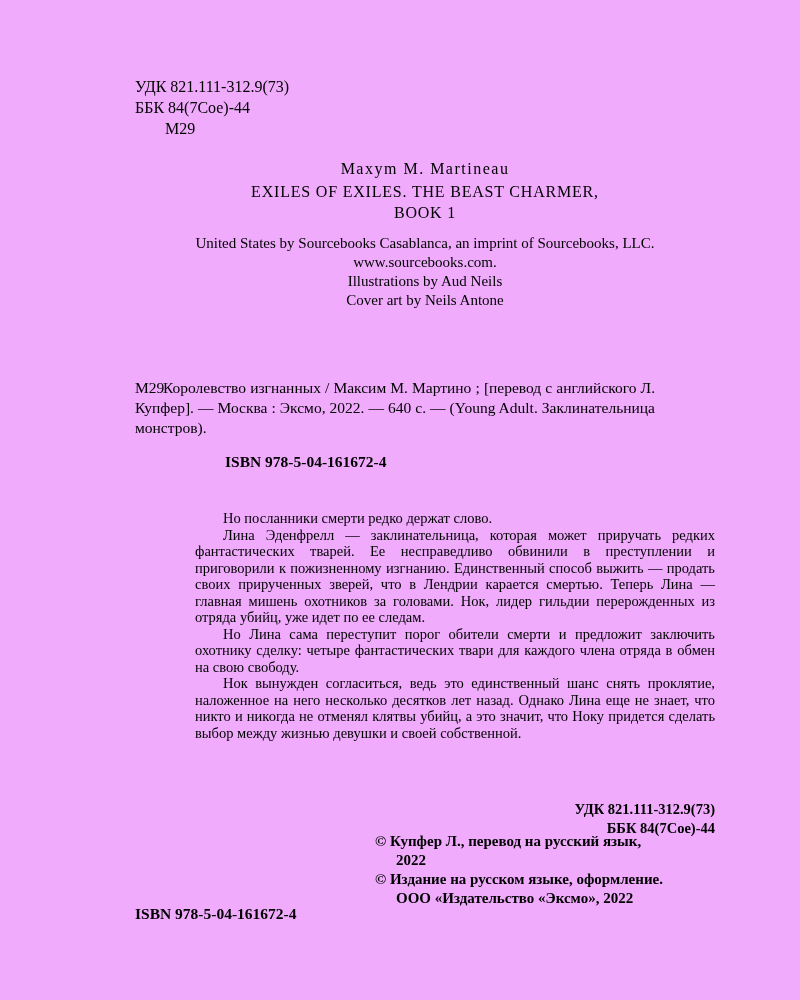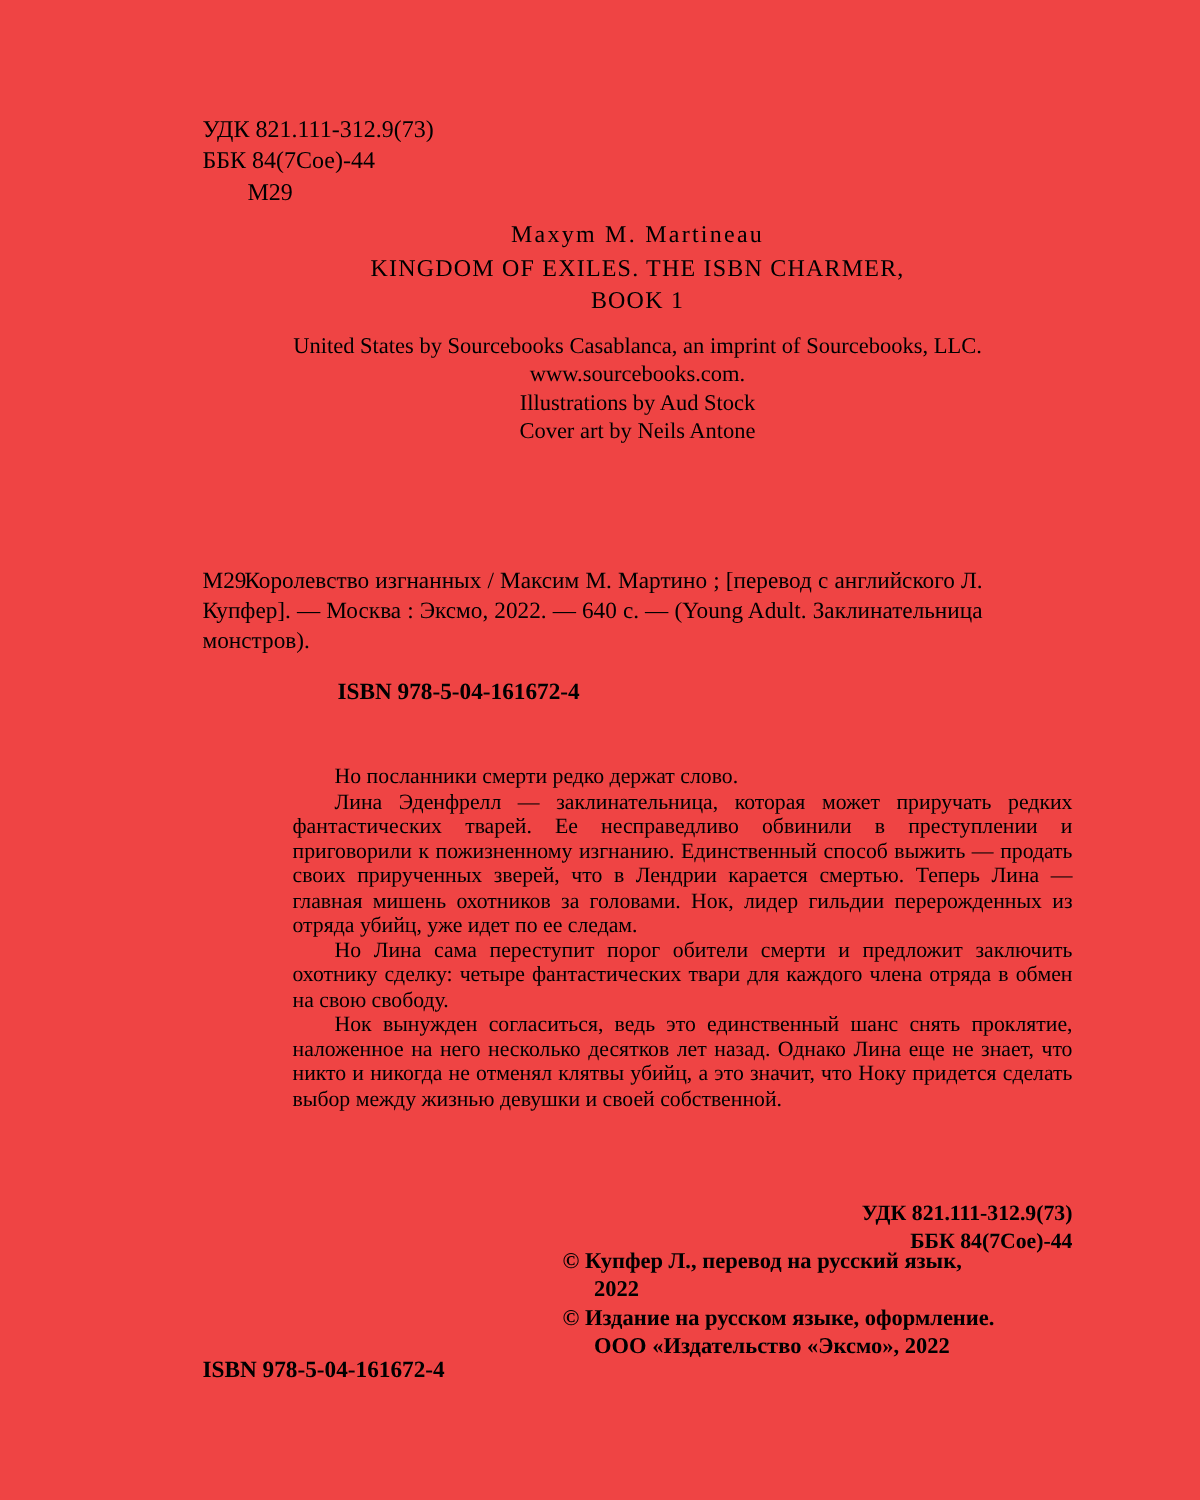--- a/index.html
+++ b/index.html
@@ -1,24 +1,24 @@
 <!DOCTYPE html>
 <html><head>
 <meta charset="utf-8">
 <style>
   html,body{margin:0;padding:0;background:#ffffff;}
   .page{
-    position:relative;width:800px;height:1000px;background:#ef4444;
+    position:relative;width:800px;height:1000px;background:#f0abfc;
     font-family:"Liberation Serif","DejaVu Serif",serif;color:#000;overflow:hidden;
   }
   
   .top-codes{position:absolute;left:135px;top:76px;font-size:16px;line-height:21px;}
   .top-codes .m-code{padding-left:30px;}
   
-  .orig{position:absolute;left:50px;top:148px;width:750px;text-align:center;}
+  .orig{position:absolute;left:50px;top:160px;width:750px;text-align:center;}
   .orig-author{font-size:16px;letter-spacing:1.5px;margin-bottom:3px;}
   .orig-title{font-size:16px;letter-spacing:0.8px;line-height:21px;}
   .orig-copy{margin-top:11px;font-size:15px;line-height:19px;}
   
   .bib{position:absolute;left:135px;top:378px;width:580px;font-size:15.5px;line-height:20px;}
   .bib-author{font-weight:bold;padding-left:63px;}
   .bib-entry-wrap{position:relative;}
   .bib-code{position:absolute;left:0;top:0;}
   .bib-entry{width:520px;text-align:justify;text-indent:28px;}
   .bib-isbn{font-weight:bold;margin-left:90px;margin-top:14px;}
@@ -39,26 +39,26 @@
 <div class="page">
 
   <div class="top-codes">
     <div>УДК 821.111-312.9(73)</div>
     <div>ББК 84(7Сое)-44</div>
     <div class="m-code">М29</div>
   </div>
 
   <div class="orig">
     <div class="orig-author">Maxym M. Martineau</div>
-    <div class="orig-title">KINGDOM OF EXILES. THE ISBN CHARMER,</div>
+    <div class="orig-title">EXILES OF EXILES. THE BEAST CHARMER,</div>
     <div class="orig-title">BOOK 1</div>
     <div class="orig-copy">
       <div>United States by Sourcebooks Casablanca, an imprint of Sourcebooks, LLC.</div>
       <div>www.sourcebooks.com.</div>
-      <div>Illustrations by Aud Stock</div>
+      <div>Illustrations by Aud Neils</div>
       <div>Cover art by Neils Antone</div>
     </div>
   </div>
 
   <div class="bib">
     <div class="bib-entry-wrap">
       <span class="bib-code">М29</span>
       <div class="bib-entry">Королевство изгнанных / Максим М. Мартино ; [перевод с английского Л. Купфер]. — Москва : Эксмо, 2022. — 640 с. — (Young Adult. Заклинательница монстров).</div>
     </div>
     <div class="bib-isbn">ISBN 978-5-04-161672-4</div>

